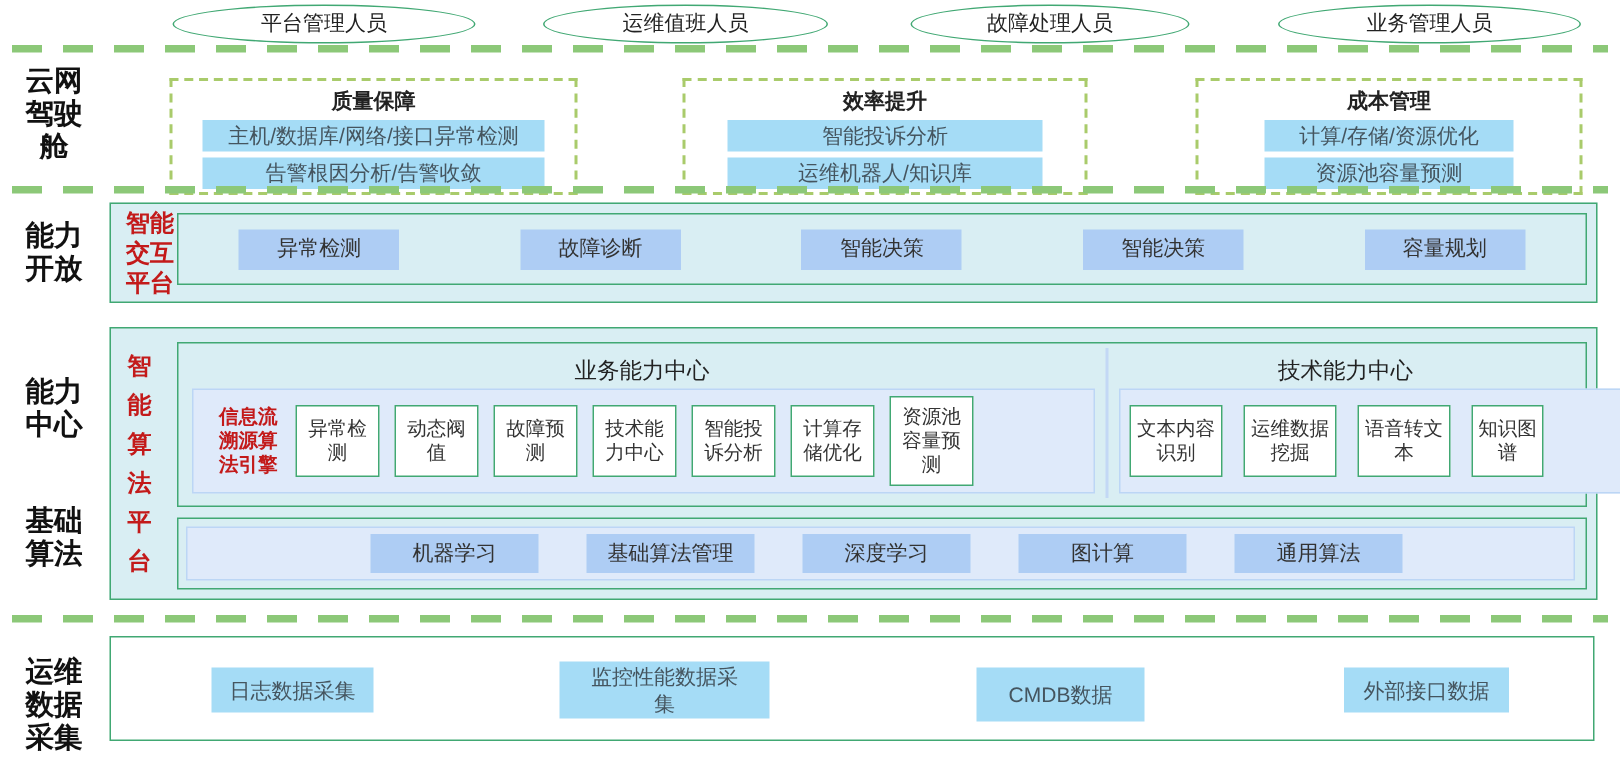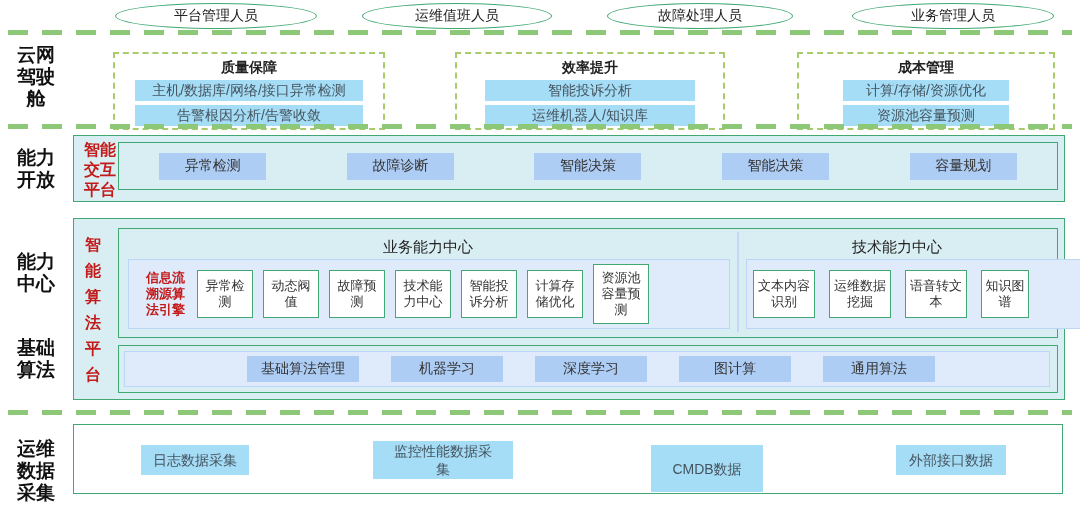--- a/index.html
+++ b/index.html
@@ -83,21 +83,21 @@
   .algo-panel{left:5px;top:5px;width:926px;height:36px;}
   .algo-panel .peri-btn{width:112px;height:26px;flex:none;}
   .algo-caps{margin-left:122px;gap:32px;}
 
   
   .dc-box{left:73px;top:424px;width:990px;height:70px;background:#fff;
           border:1.6px solid #41a873;box-sizing:border-box;}
   .dc-btn{position:absolute;line-height:18px;}
   .dc-btn:nth-child(1){left:67px;top:20px;width:108px;height:30px;}
   .dc-btn:nth-child(2){left:299px;top:16px;width:140px;height:38px;padding:0 16px;}
-  .dc-btn:nth-child(3){left:577px;top:20px;width:112px;height:47px;}
+  .dc-btn:nth-child(3){left:577px;top:20px;width:112px;height:36px;}
   .dc-btn:nth-child(4){left:822px;top:20px;width:110px;height:30px;}
 </style>
 </head>
 <body>
 
 <div class="stage">
 
   <div class="roles-row">
     <div class="oval">平台管理人员</div>
     <div class="oval">运维值班人员</div>
@@ -168,22 +168,22 @@
         <div class="cap-box">运维数据挖掘</div>
         <div class="cap-box">语音转文本</div>
         <div class="cap-box">知识图谱</div>
       </div>
     </div>
   </div>
 
   <div class="abs inner-b">
     <div class="pale-panel algo-panel">
       <div class="caps algo-caps">
+        <div class="peri-btn">机器学习</div>
         <div class="peri-btn">基础算法管理</div>
-        <div class="peri-btn">机器学习</div>
         <div class="peri-btn">深度学习</div>
         <div class="peri-btn">图计算</div>
         <div class="peri-btn">通用算法</div>
       </div>
     </div>
   </div>
 
   <div class="dash-line dl3"></div>
 
   <div class="abs dc-box">

